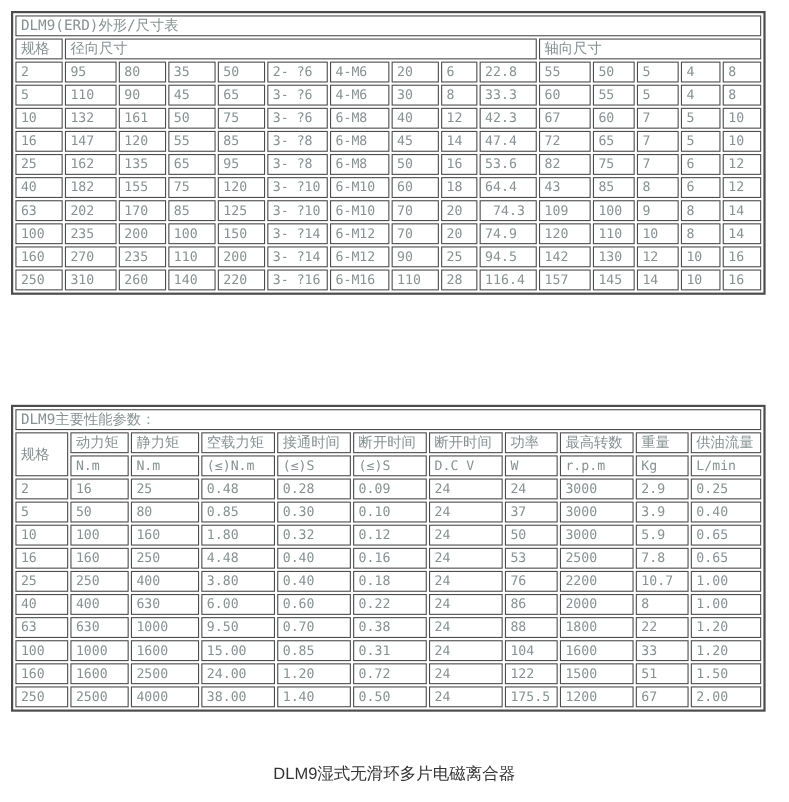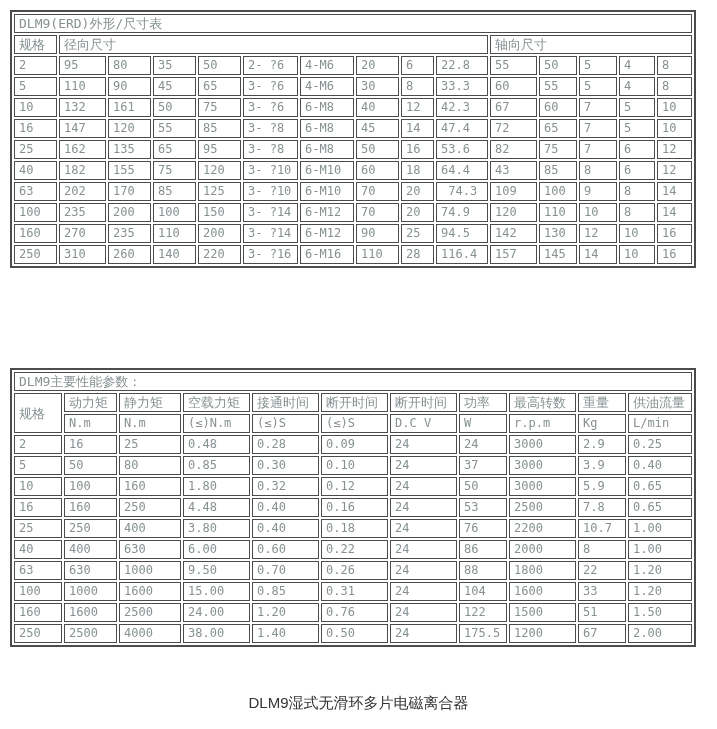--- a/index.html
+++ b/index.html
@@ -383,21 +383,21 @@
           <td>2000</td>
           <td>8</td>
           <td>1.00</td>
         </tr>
         <tr>
           <td>63</td>
           <td>630</td>
           <td>1000</td>
           <td>9.50</td>
           <td>0.70</td>
-          <td>0.26</td>
+          <td>0.38</td>
           <td>24</td>
           <td>88</td>
           <td>1800</td>
           <td>22</td>
           <td>1.20</td>
         </tr>
         <tr>
           <td>100</td>
           <td>1000</td>
           <td>1600</td>
@@ -409,21 +409,21 @@
           <td>1600</td>
           <td>33</td>
           <td>1.20</td>
         </tr>
         <tr>
           <td>160</td>
           <td>1600</td>
           <td>2500</td>
           <td>24.00</td>
           <td>1.20</td>
-          <td>0.76</td>
+          <td>0.72</td>
           <td>24</td>
           <td>122</td>
           <td>1500</td>
           <td>51</td>
           <td>1.50</td>
         </tr>
         <tr>
           <td>250</td>
           <td>2500</td>
           <td>4000</td>

